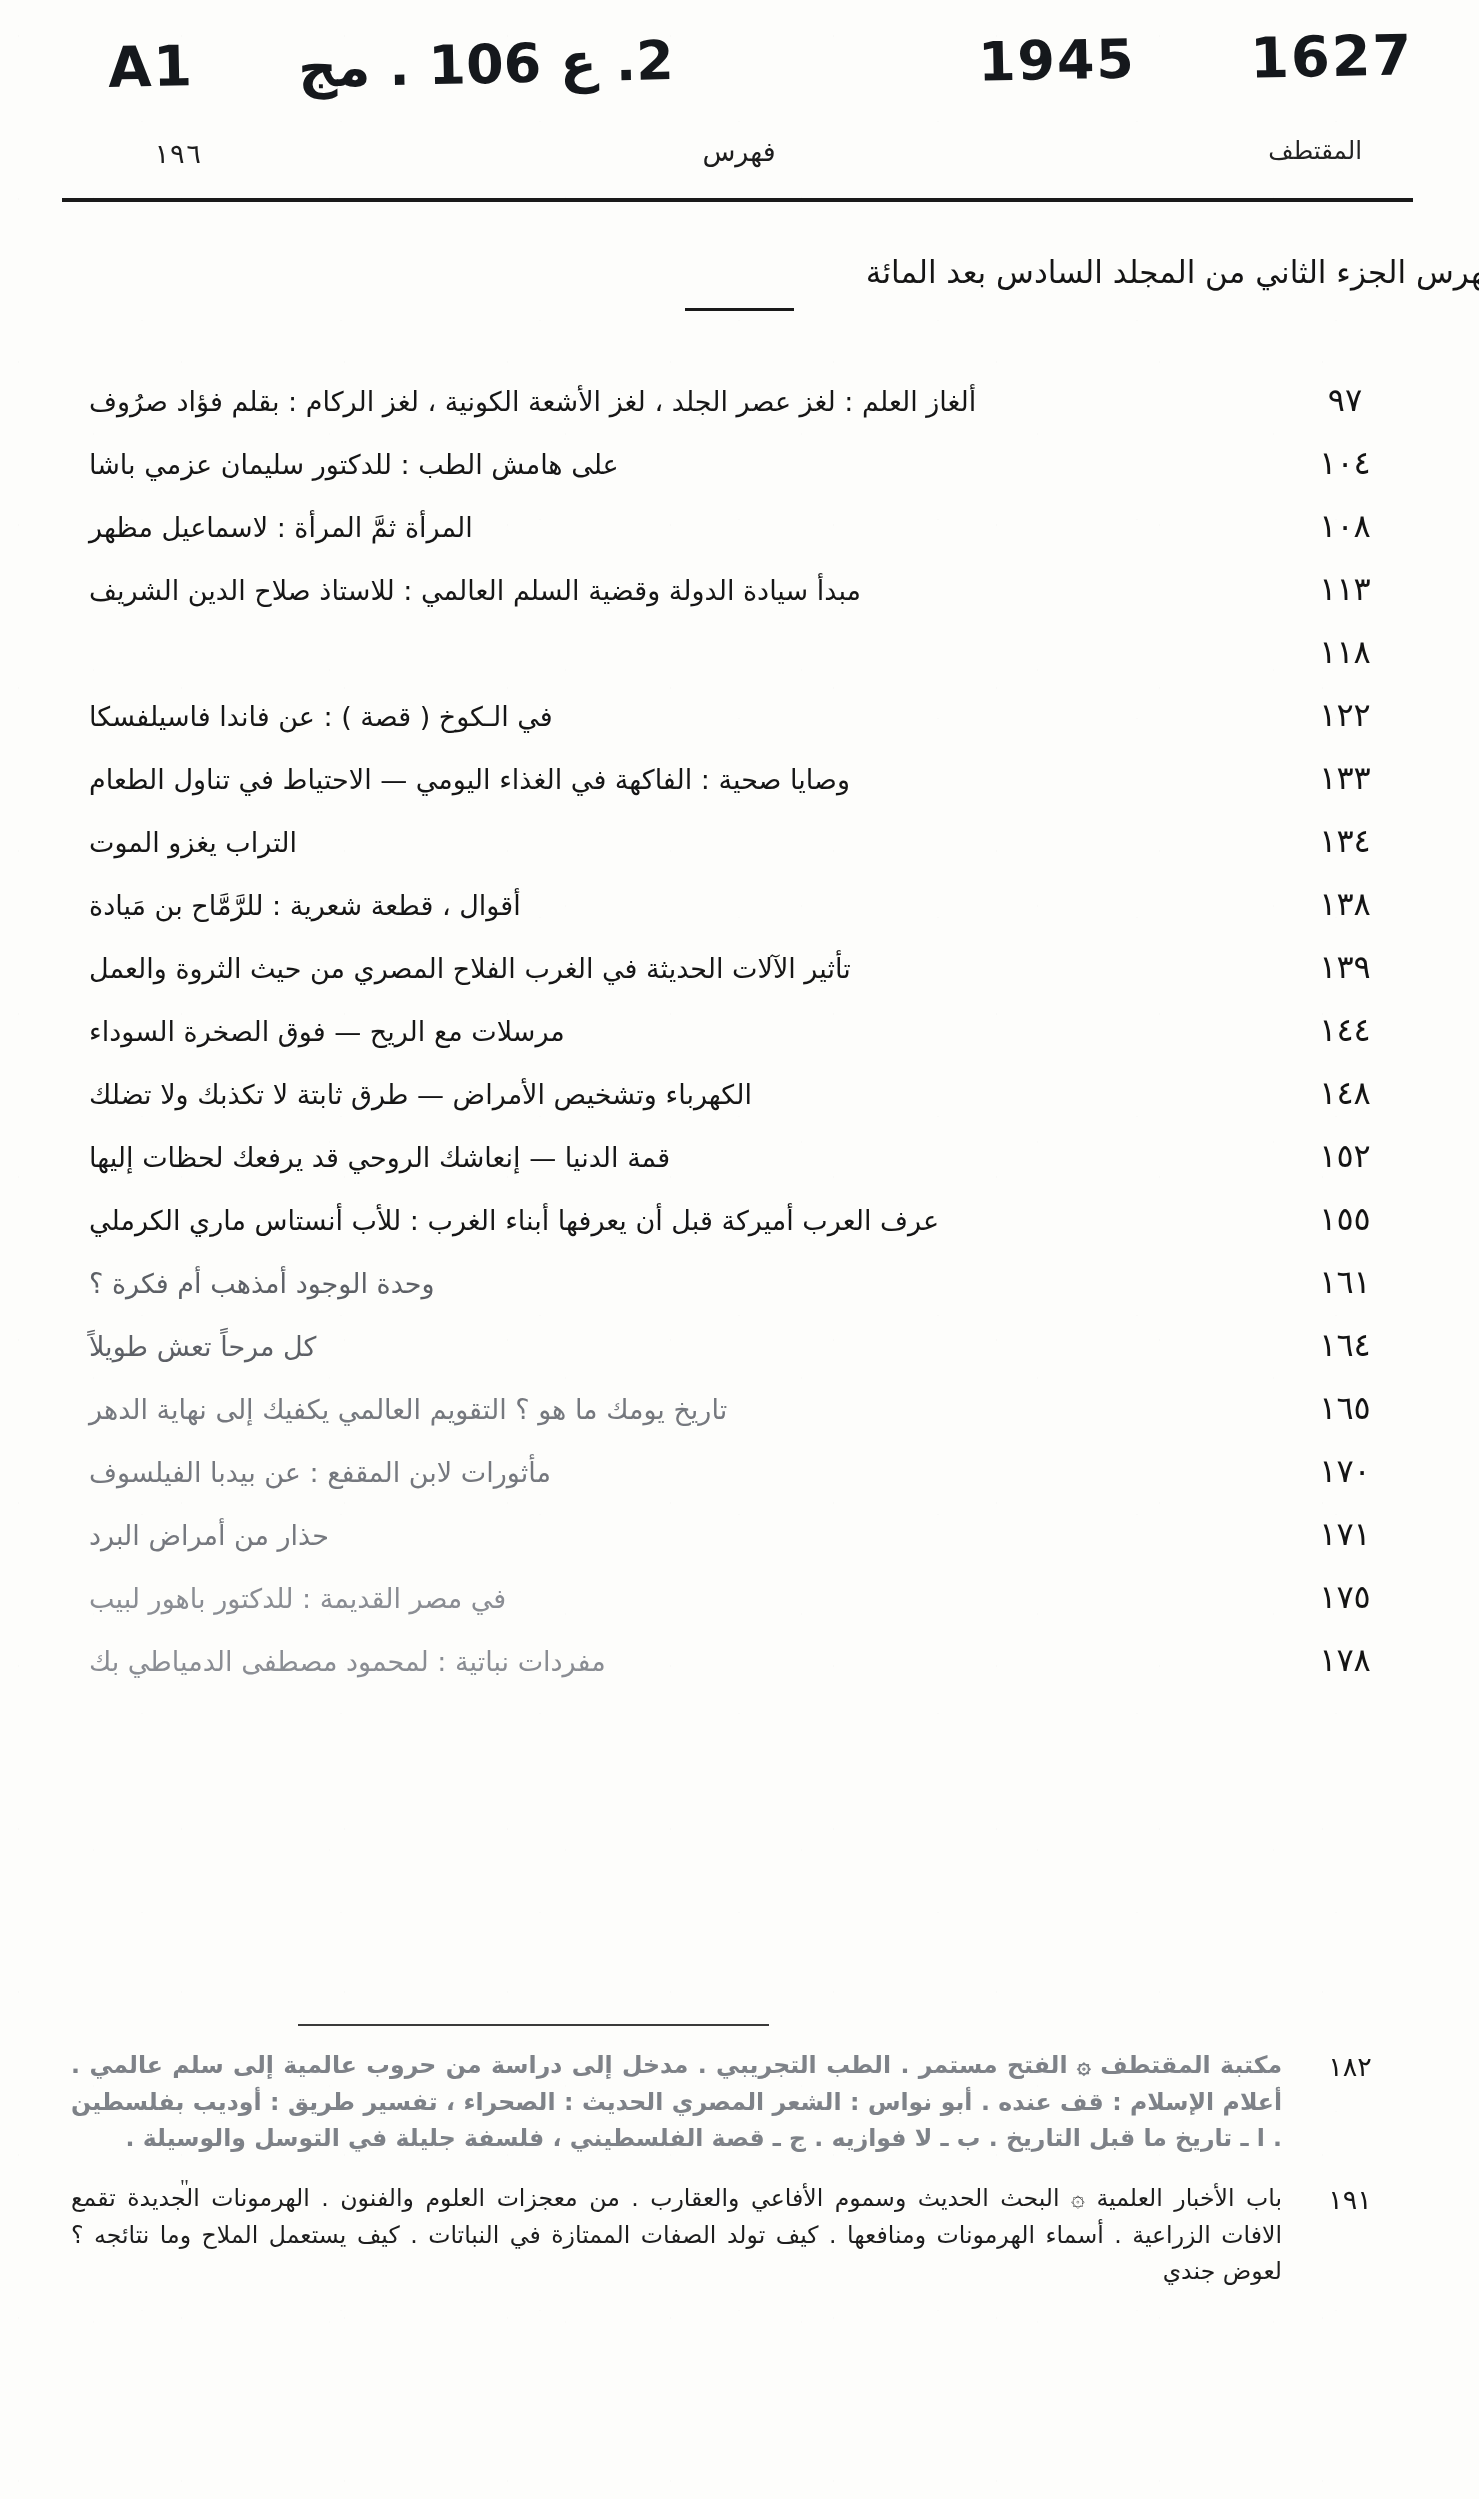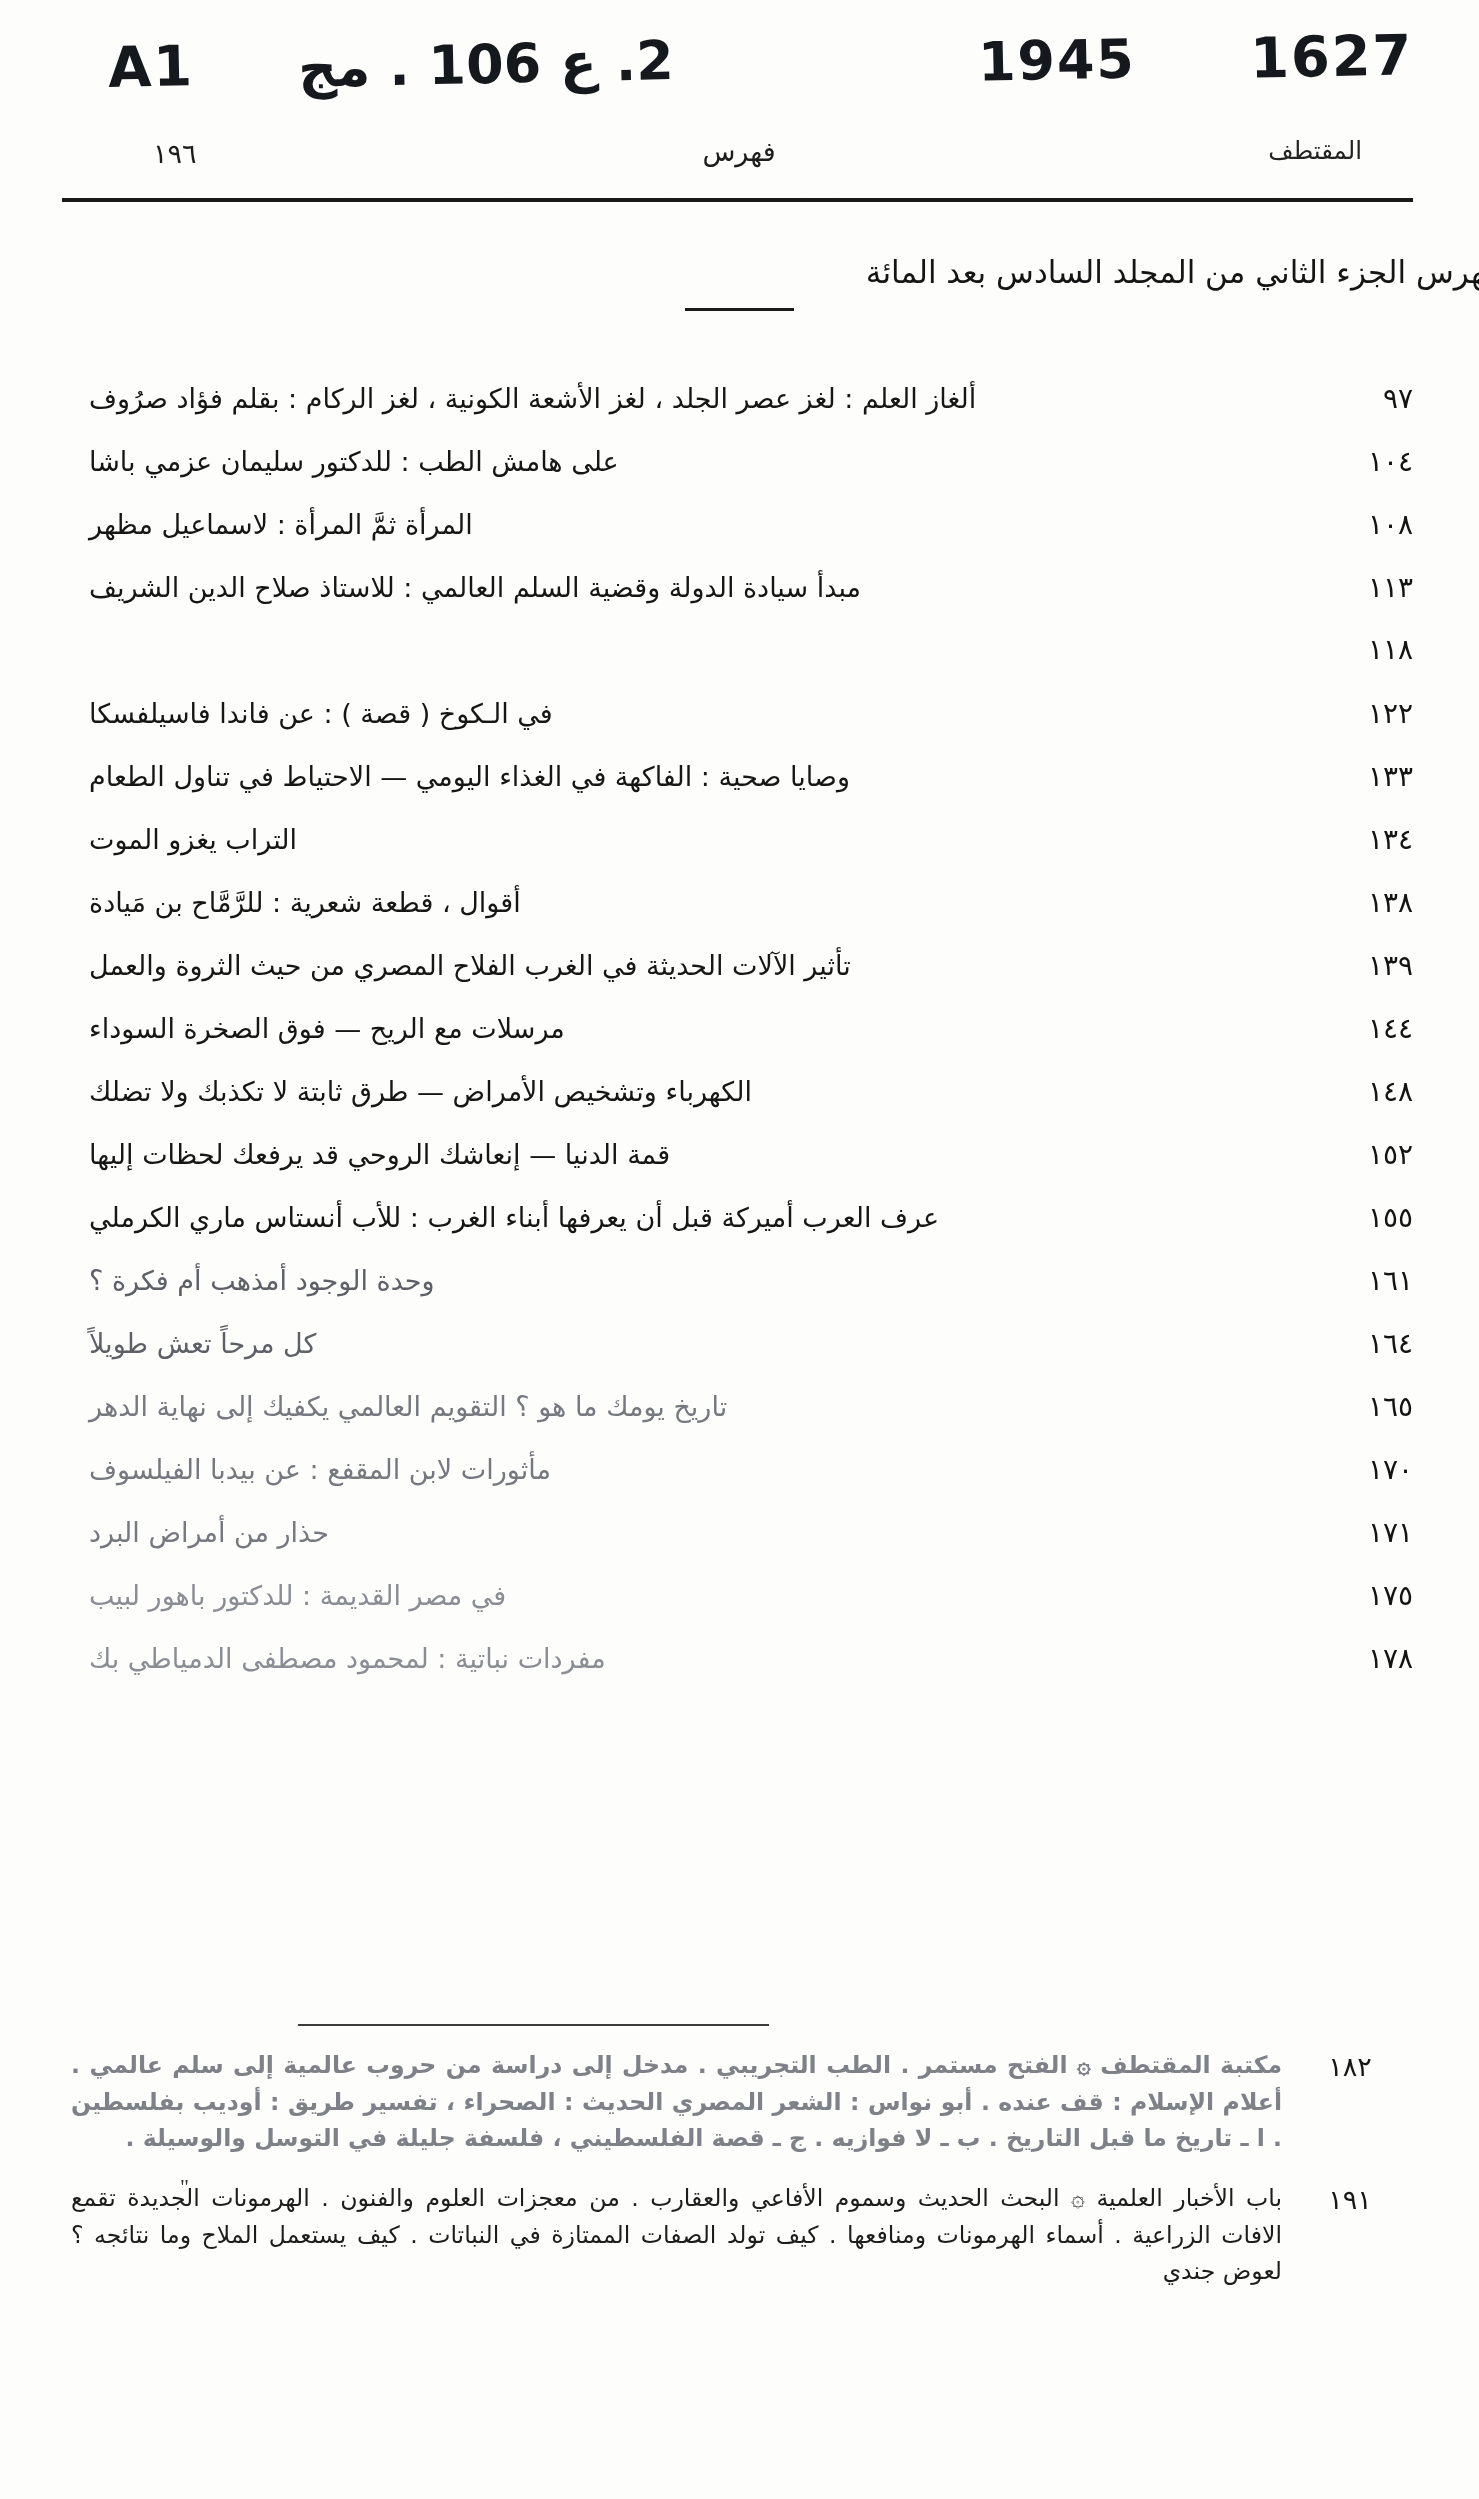--- a/index.html
+++ b/index.html
@@ -75,21 +75,21 @@
     font-size: 27px;
     font-family: "DejaVu Sans", sans-serif;
     letter-spacing: 5.4px;
     color: #1d1d1d;
   }
   .runhead .rh-left {
     position: absolute;
     left: 91px;
     top: 1.8px;
     font-size: 27px;
-    font-family: Liberation Sans, sans-serif;
+    font-family: Liberation Mono, monospace;
     color: #1d1d1d;
   }
   .rule {
     position: absolute;
     top: 198px;
     left: 63px;
     width: 1351px;
     height: 3.6px;
     background: #1a1a1a;
   }
@@ -127,21 +127,22 @@
   .toc-row {
     display: flex;
     flex-direction: row;
     align-items: baseline;
     margin-bottom: 23px;
     min-height: 40px;
   }
   .toc-page {
     width: 136px;
     flex: 0 0 136px;
-    font-size: 28px;
+    text-align: center;
+    font-size: 32px;
     font-family: "DejaVu Sans", sans-serif;
     color: #141414;
     letter-spacing: 1.8px;
   }
   .toc-entry {
     flex: 1 1 auto;
     text-align: left;
     font-size: 27px;
     font-family: "DejaVu Sans", sans-serif;
     color: #161616;

